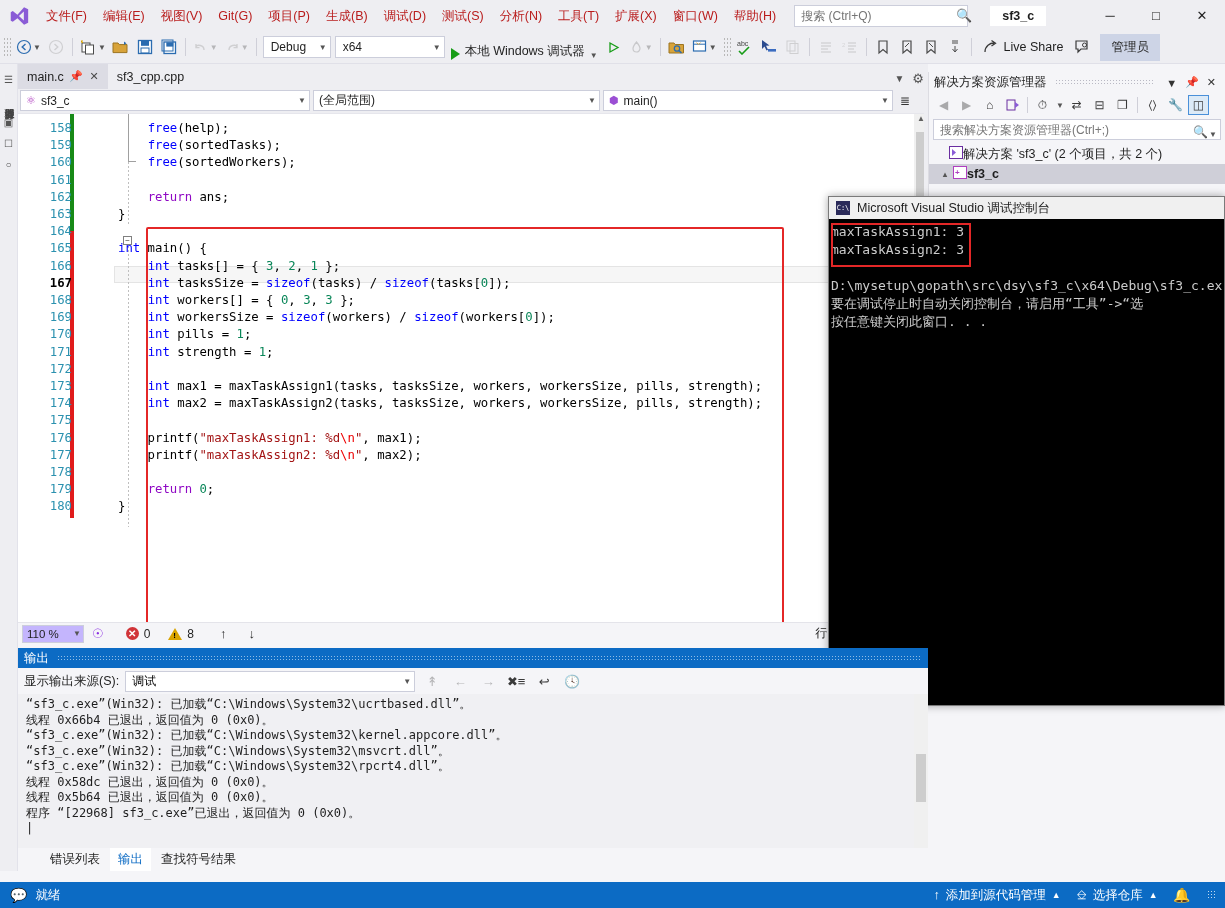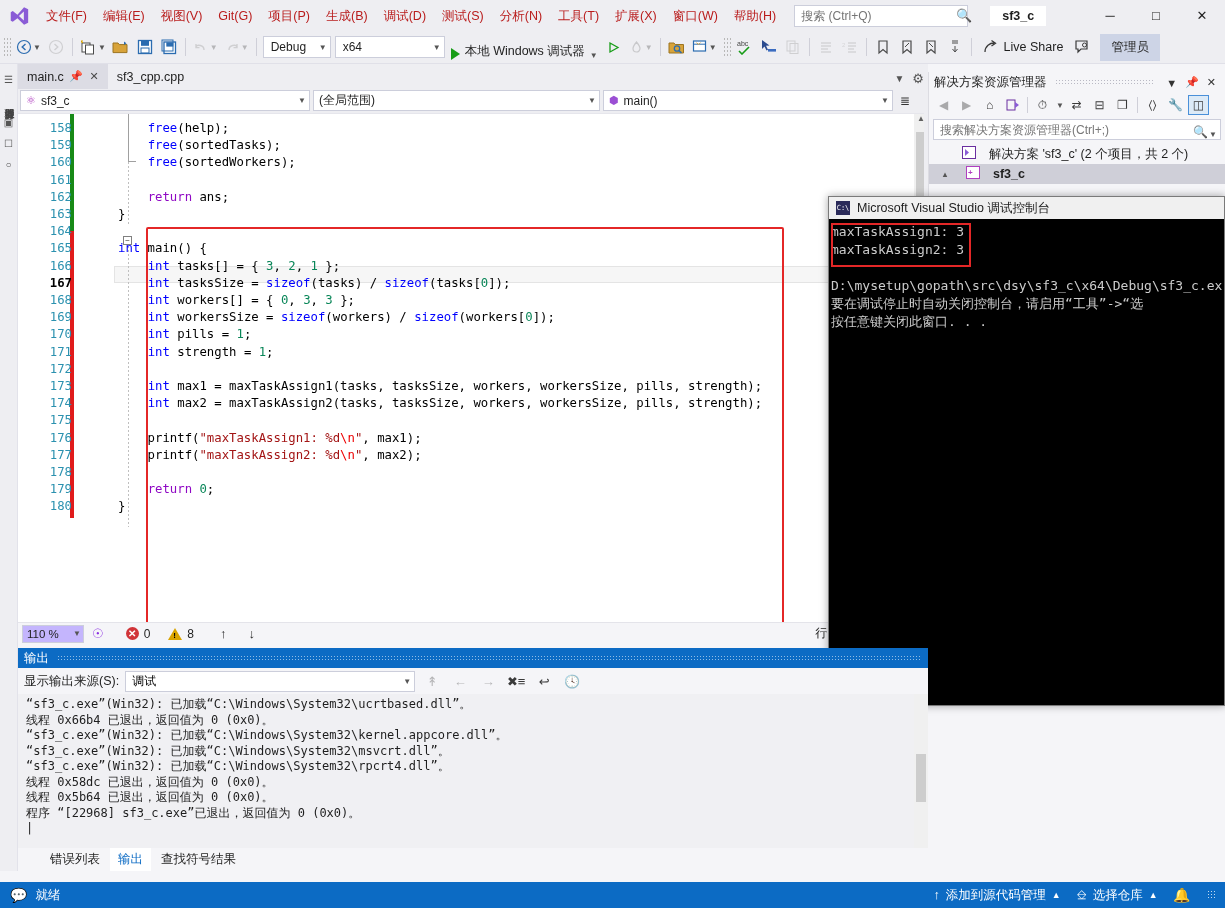--- a/index.html
+++ b/index.html
@@ -178,21 +178,21 @@
   .sehdr .ic { padding:0 4px; font-size:11px; color:#333; }
   .setoolbar { display:flex; align-items:center; gap:2px; height:24px; padding:0 4px; }
   .setoolbar .ic { width:21px; height:20px; display:flex;align-items:center;justify-content:center;
      font-size:12px; color:#3a3a3a;}
   .setoolbar .ic.sel { border:1px solid #4a90d9; background:#dceaf7;}
   .setoolbar .ic.dis { opacity:.4;}
   .sesearch { margin:2px 4px; height:21px; background:#fff; border:1px solid #cccedb;
      display:flex; align-items:flex-end; padding:0 3px 0 6px; font-size:12px; color:#777;}
   .sesearch .ic { margin-left:auto; color:#333; font-size:12px;}
   .setree { font-size:12.5px; color:#1e1e1e; padding-top:2px;}
-  .senode { display:flex; align-items:center; gap:13px; height:20px; padding-left:10px; }
+  .senode { display:flex; align-items:center; gap:0; height:20px; padding-left:10px; }
   .senode.sel { background:#cfcfd8; }
   .senode .tri { font-size:8px; width:10px; color:#555;}
   .senode.b { font-weight:bold; }
 
   
   .console {
     position: absolute; left: 828px; top: 196px; width: 397px; height: 510px;
     background: #000; border: 1px solid #7a7a7a; box-shadow: 0 0 8px rgba(0,0,0,.35);
   }
   .console-title { height: 22px; background:#f0f0f0; display:flex; align-items:center; gap:7px;

